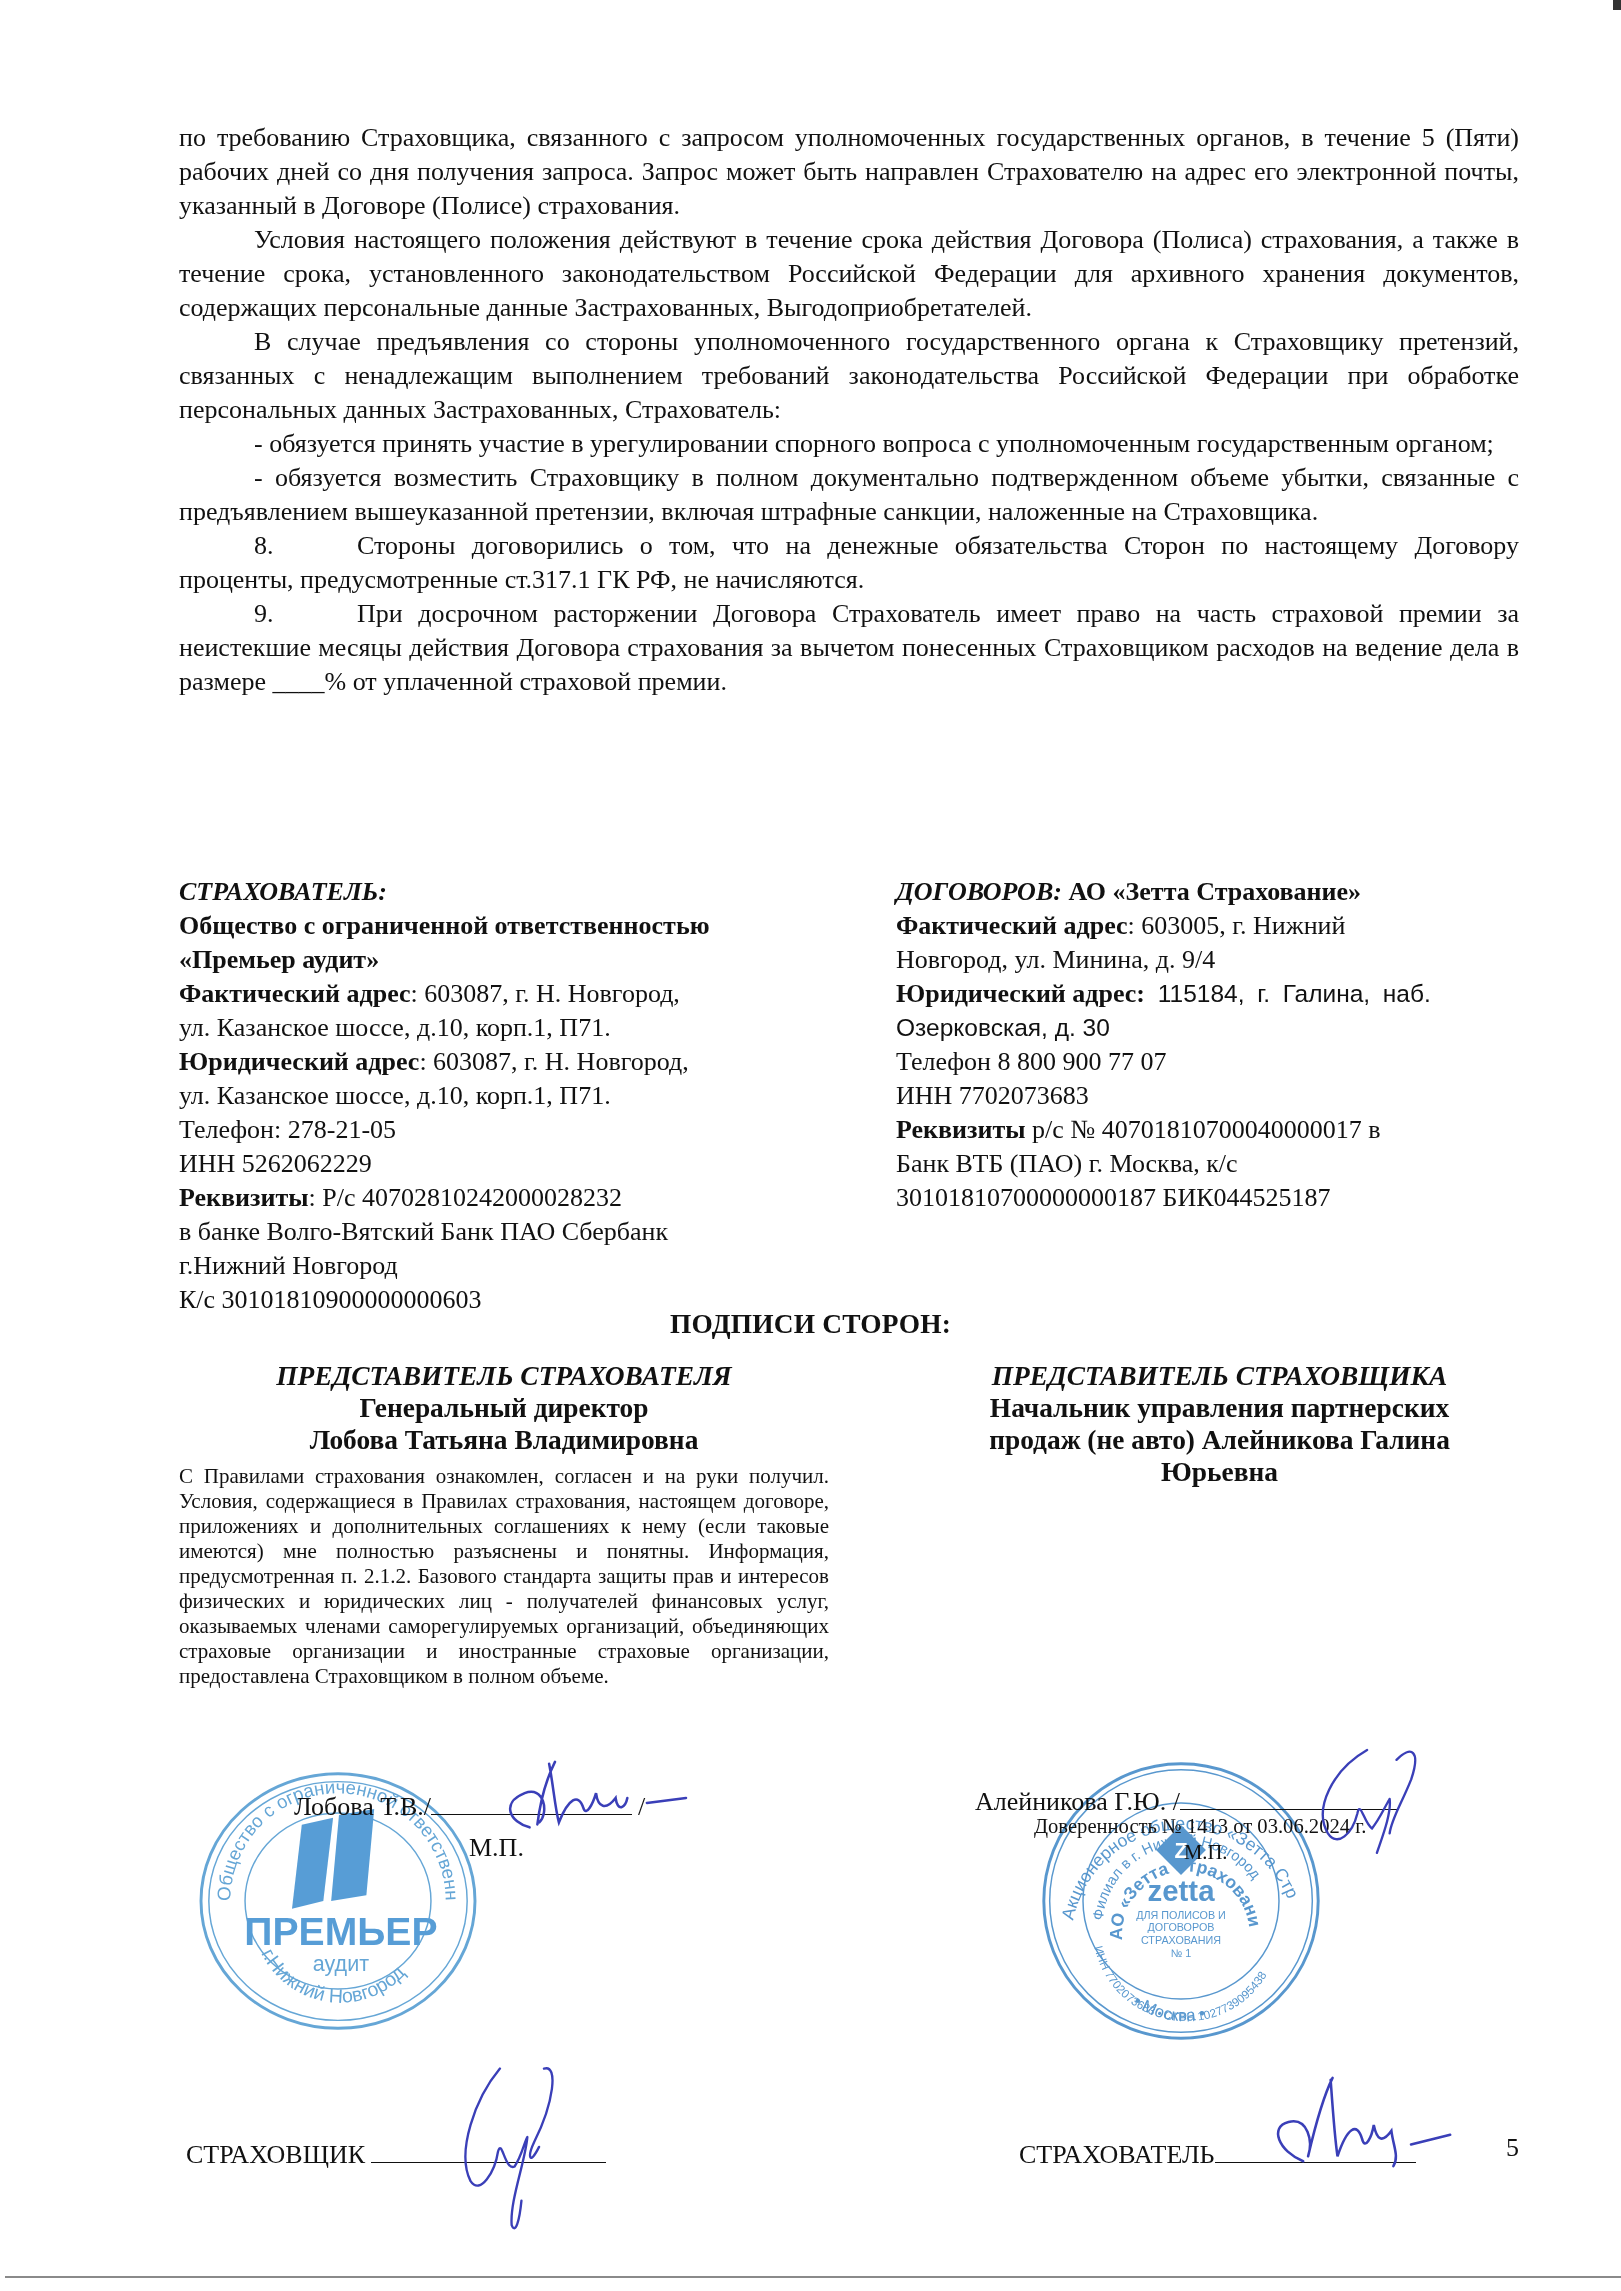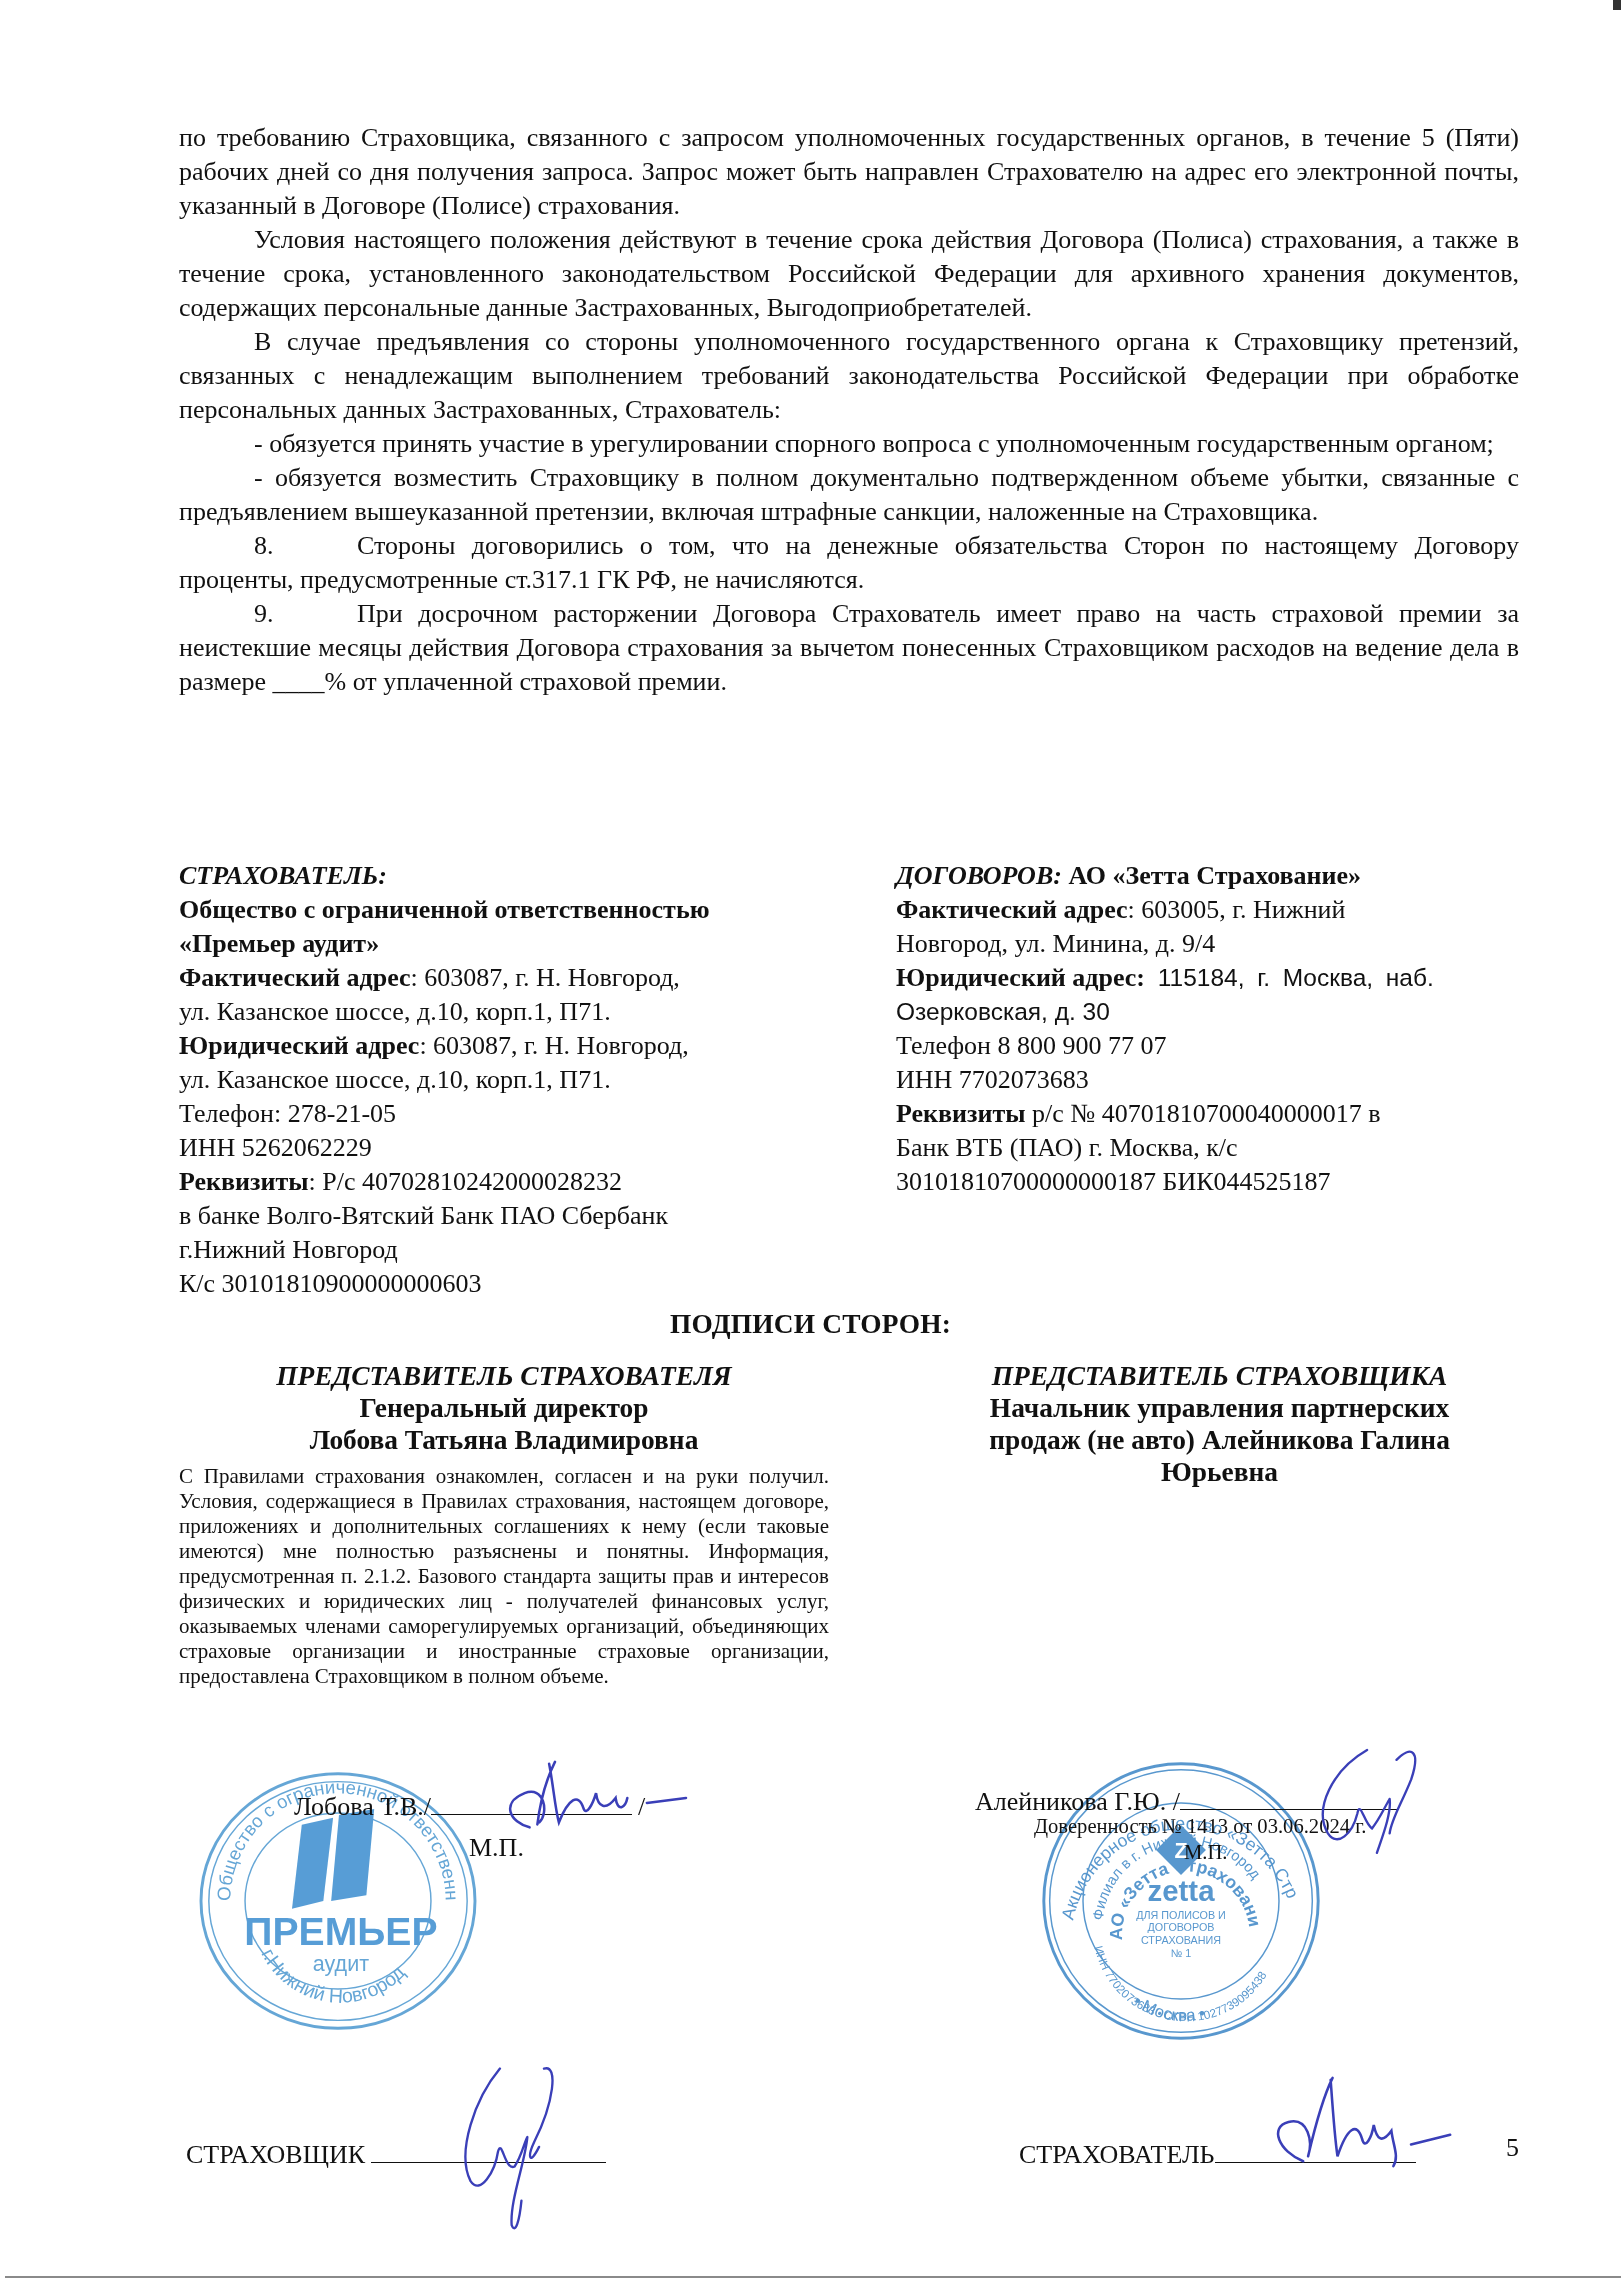--- a/index.html
+++ b/index.html
@@ -7,21 +7,21 @@
          font-family: "Liberation Serif", "DejaVu Serif", serif; color: #111; }
   .page { position: absolute; left: 0; top: 0; width: 1621px; height: 2292px; }
   .body-text { position: absolute; left: 179px; width: 1340px; font-size: 26px; line-height: 34px;
                text-align: justify; }
   .body-text p { margin: 0; }
   .indent { text-indent: 75px; }
   .numpara { text-indent: 75px; }
   .numpara .num { display: inline-block; width: 103px; text-indent: 0; }
   .section-title { position: absolute; left: 0; width: 1621px; text-align: center; font-weight: bold;
                    font-size: 27.4px; letter-spacing: 0.2px; }
-  .col { position: absolute; font-size: 26px; line-height: 34px; }
+  .col { position: absolute; font-size: 26px; line-height: 34px; margin-top: 16px; }
   .col .line { white-space: nowrap; }
   .b { font-weight: bold; }
   .i { font-style: italic; }
   .sans { font-family: "Liberation Sans", "DejaVu Sans", sans-serif; font-size: 24.5px; }
   .sig-head { position: absolute; text-align: center; font-size: 27.4px; line-height: 32px; }
   .sig-head .role { font-style: italic; font-weight: bold; }
   .sig-head .pos { font-weight: bold; }
   .ack { position: absolute; left: 179px; width: 650px; font-size: 21px; line-height: 25px;
          text-align: justify; }
   .sigline { position: absolute; font-size: 26px; white-space: nowrap; }
@@ -63,21 +63,21 @@
     <div class="line"><span class="b">Реквизиты</span><span>: Р/с 40702810242000028232</span></div>
     <div class="line">в банке Волго-Вятский Банк ПАО Сбербанк</div>
     <div class="line">г.Нижний Новгород</div>
     <div class="line">К/с 30101810900000000603</div>
   </div>
 
   <div class="col" style="left:896px; top:859px;">
     <div class="line"><span class="b i">ДОГОВОРОВ:</span><span class="b"> АО «Зетта Страхование»</span></div>
     <div class="line"><span class="b">Фактический адрес</span><span>: 603005, г. Нижний</span></div>
     <div class="line">Новгород, ул. Минина, д. 9/4</div>
-    <div class="line"><span class="b">Юридический адрес:</span><span class="sans" style="word-spacing:5.9px;"> 115184, г. Москва, наб.</span></div>
+    <div class="line"><span class="b">Юридический адрес:</span><span class="sans" style="word-spacing:5.9px;"> 115184, г. Галина, наб.</span></div>
     <div class="line sans">Озерковская, д. 30</div>
     <div class="line">Телефон 8 800 900 77 07</div>
     <div class="line">ИНН 7702073683</div>
     <div class="line"><span class="b">Реквизиты</span><span> р/с № 40701810700040000017 в</span></div>
     <div class="line">Банк ВТБ (ПАО) г. Москва, к/с</div>
     <div class="line">30101810700000000187 БИК044525187</div>
   </div>
 
   <div class="section-title" style="top:1309px;">ПОДПИСИ СТОРОН:</div>
 

